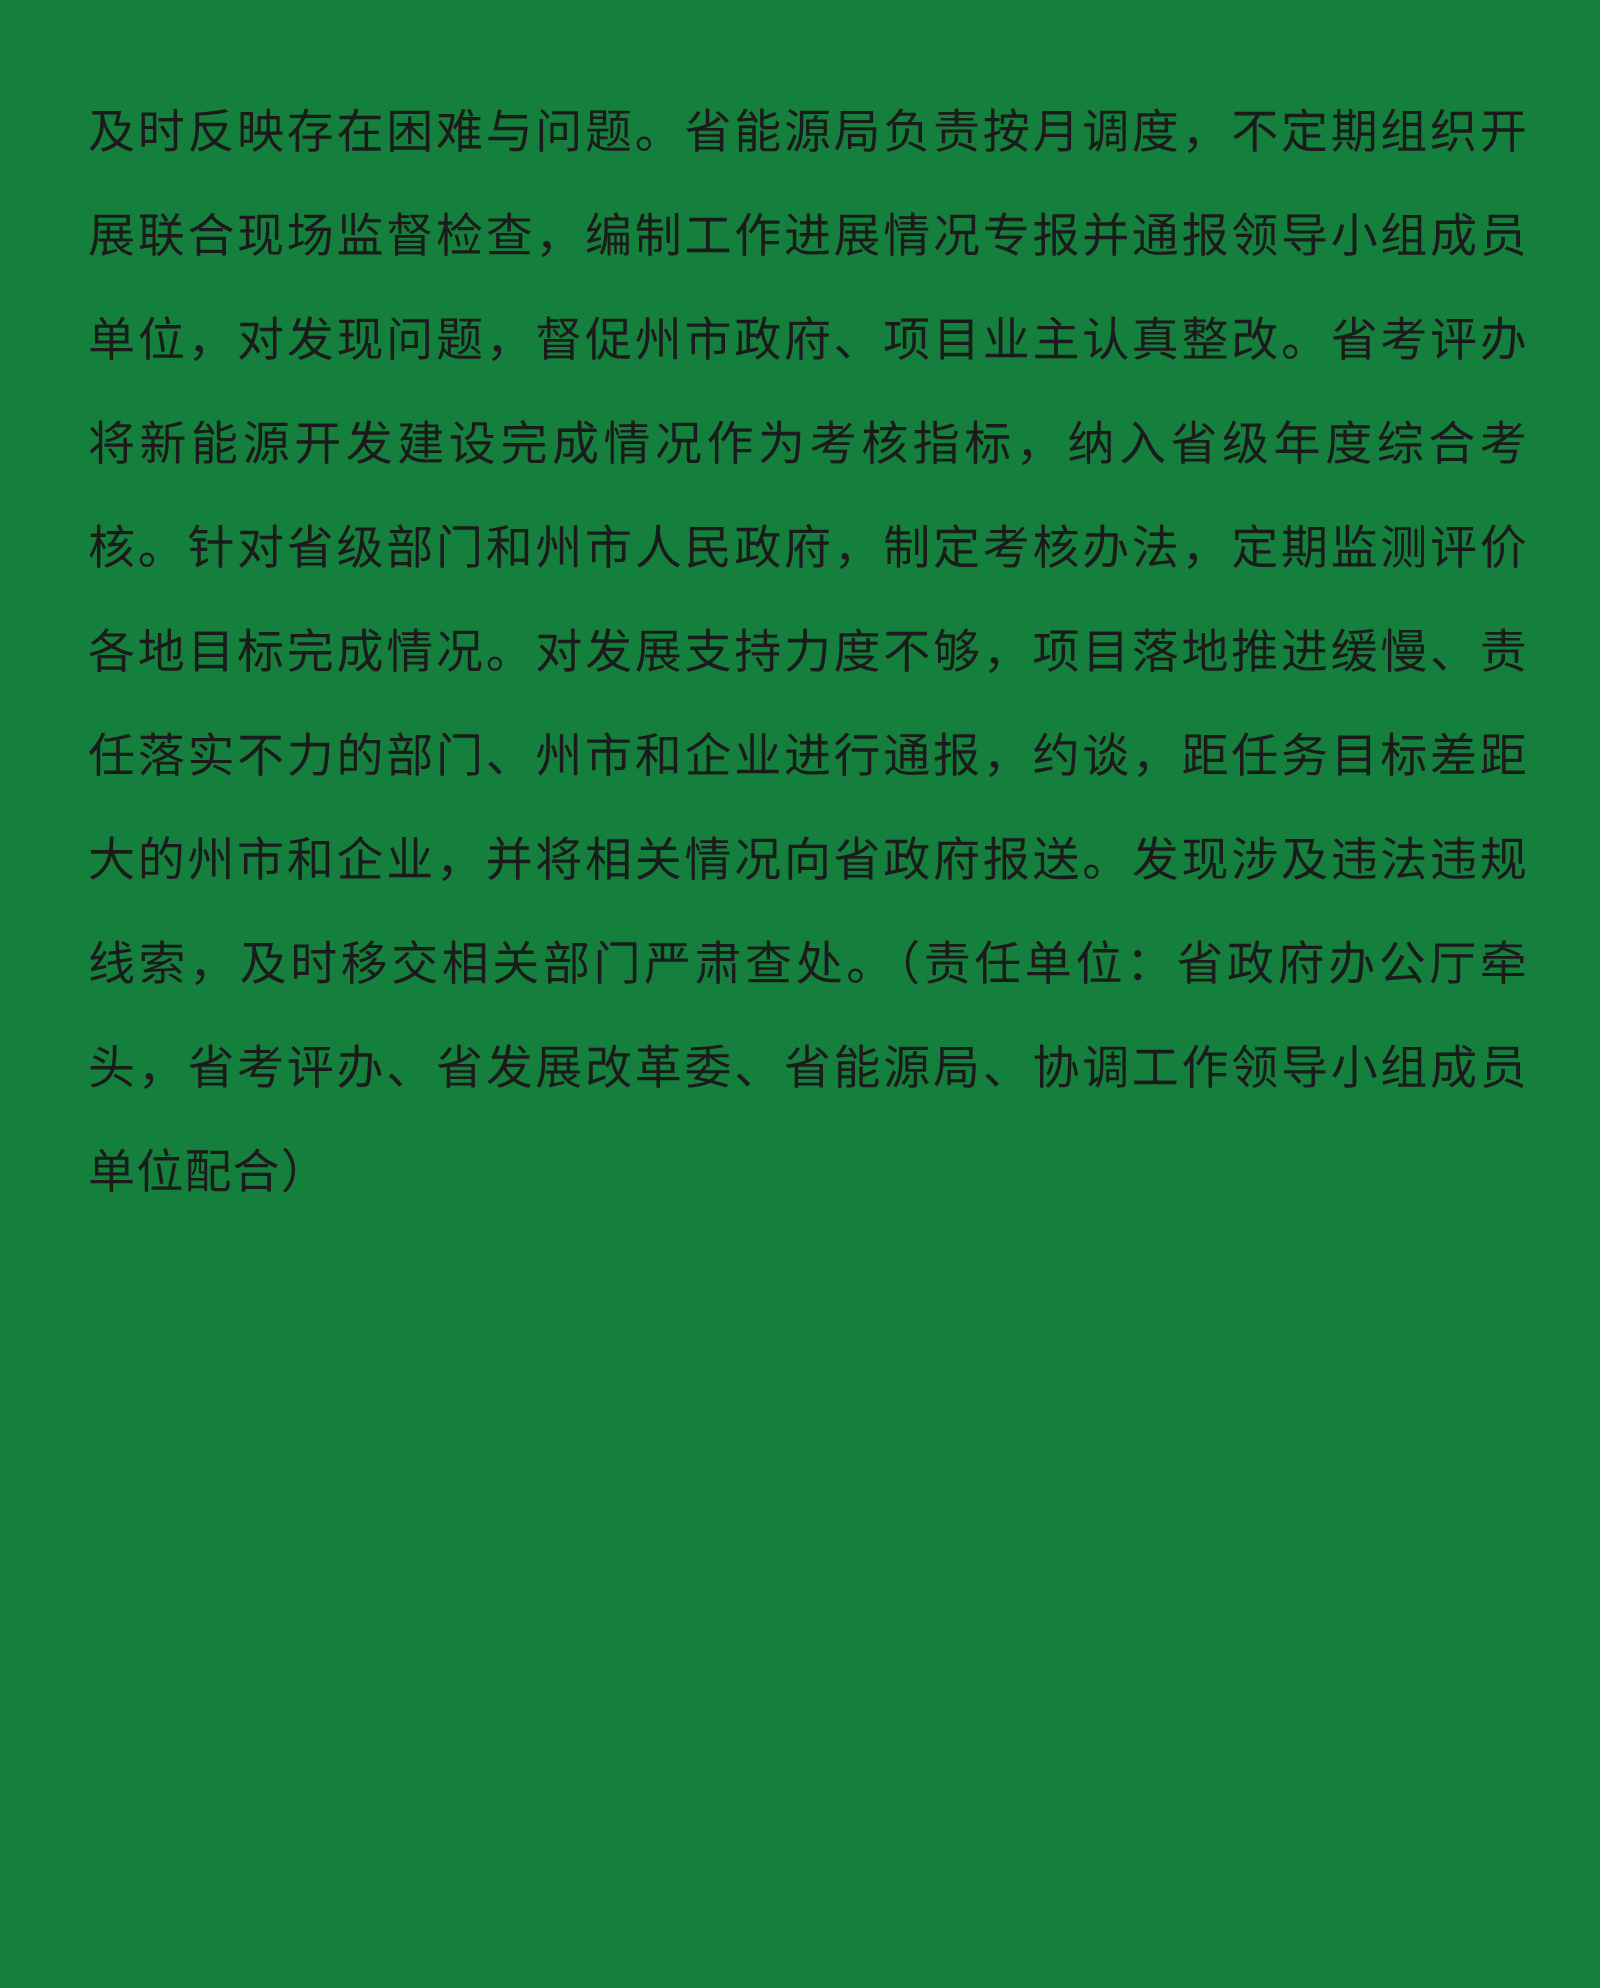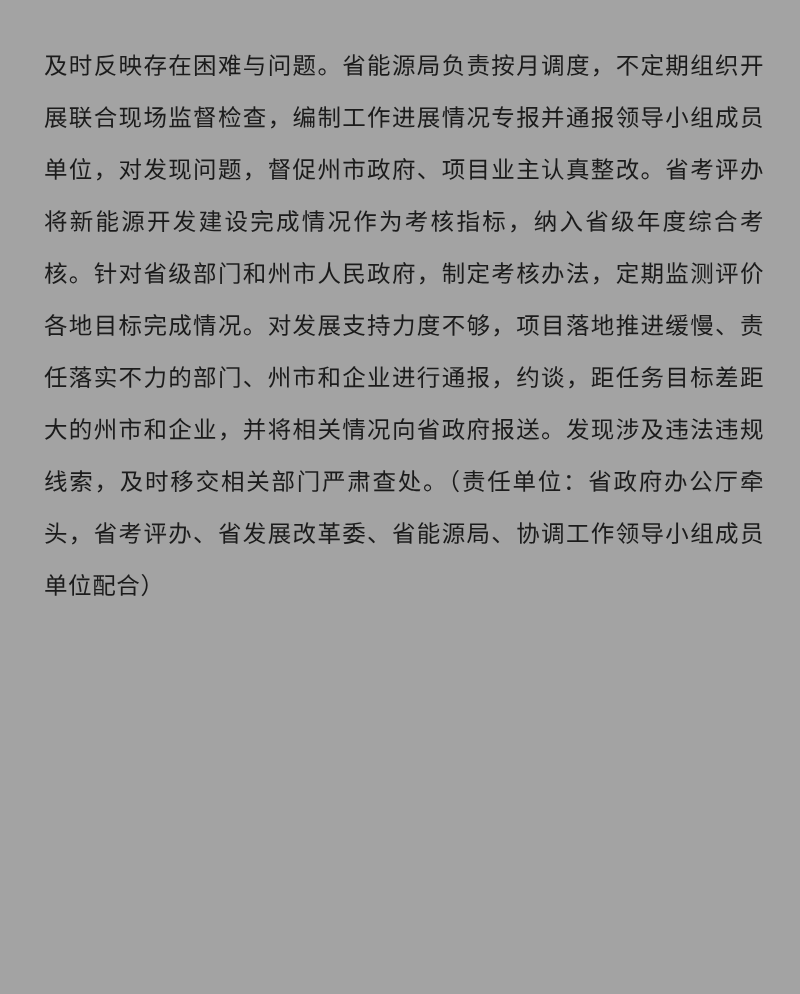--- a/index.html
+++ b/index.html
@@ -11,21 +11,21 @@
     width: 800px;
     height: 994px;
     background: #ffffff;
     font-family: "DejaVu Serif", "Liberation Serif", serif;
     overflow: hidden;
   }
   .page {
     position: relative;
     width: 800px;
     height: 994px;
-    background: #a3a3a3;
+    background: #15803d;
     box-sizing: border-box;
   }
   .doc-body {
     position: absolute;
     top: 40px;
     left: 44px;
     right: 36px;
     width: 720px;
   }
   .para {

